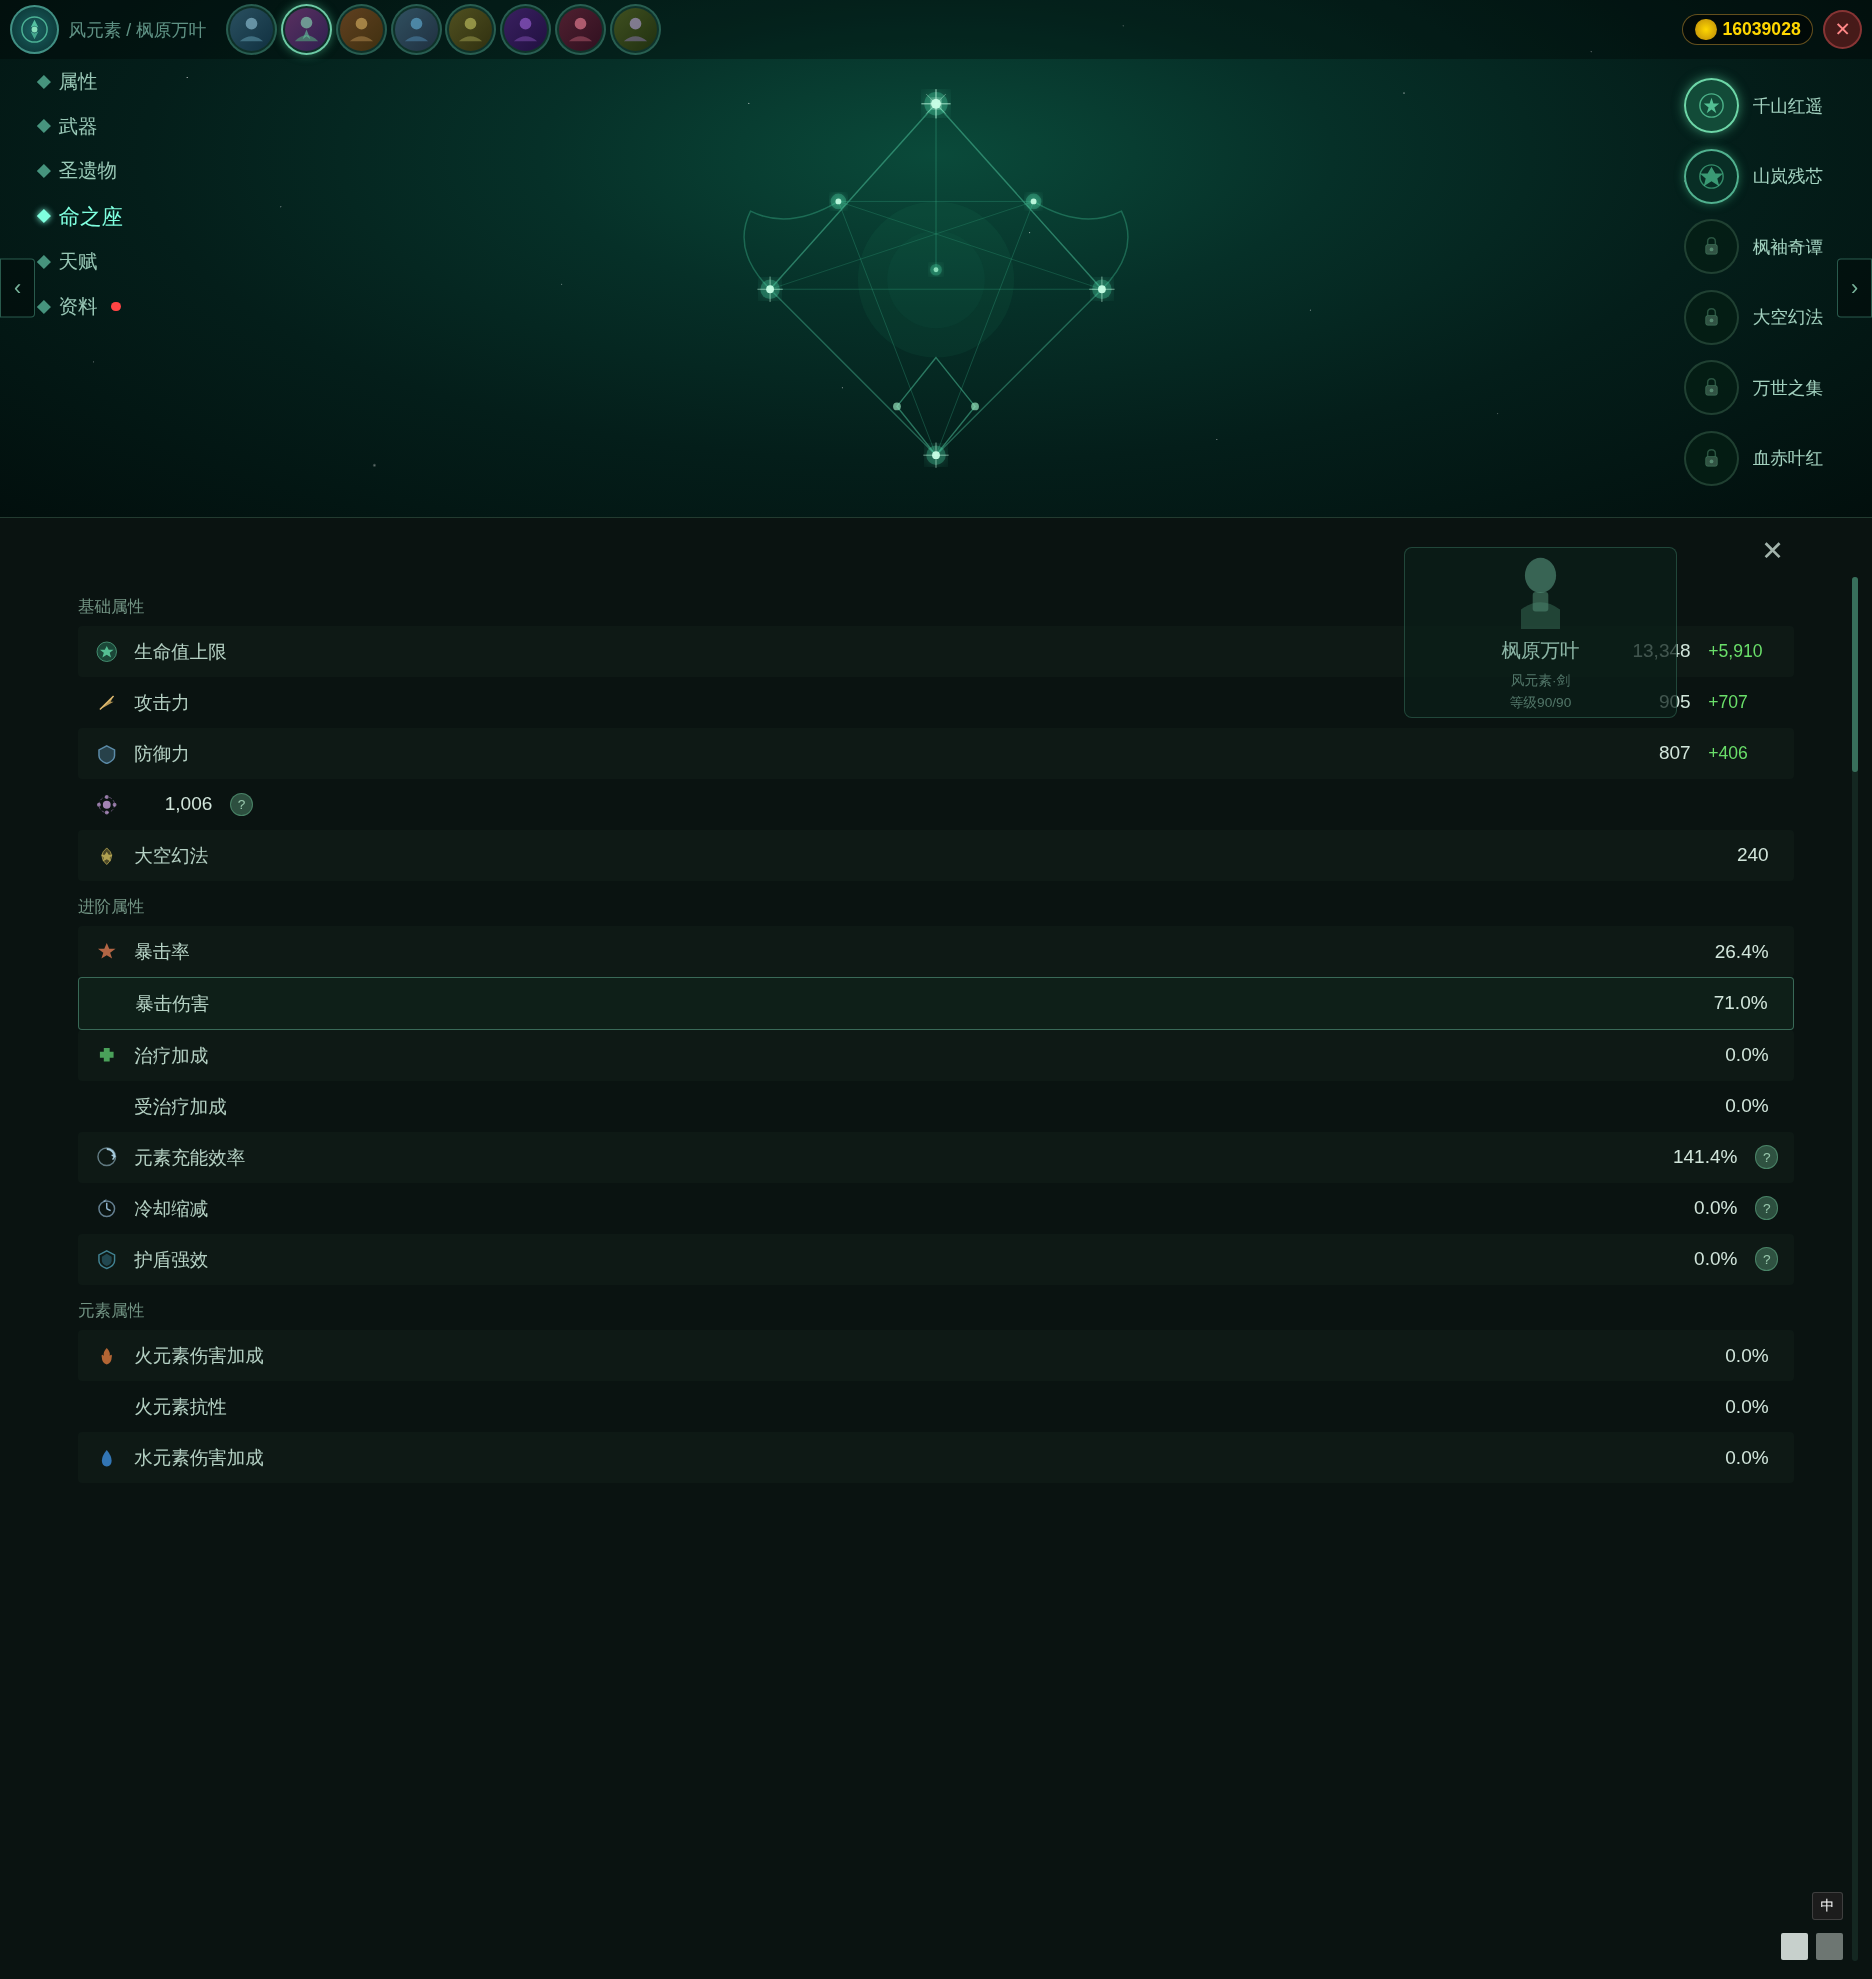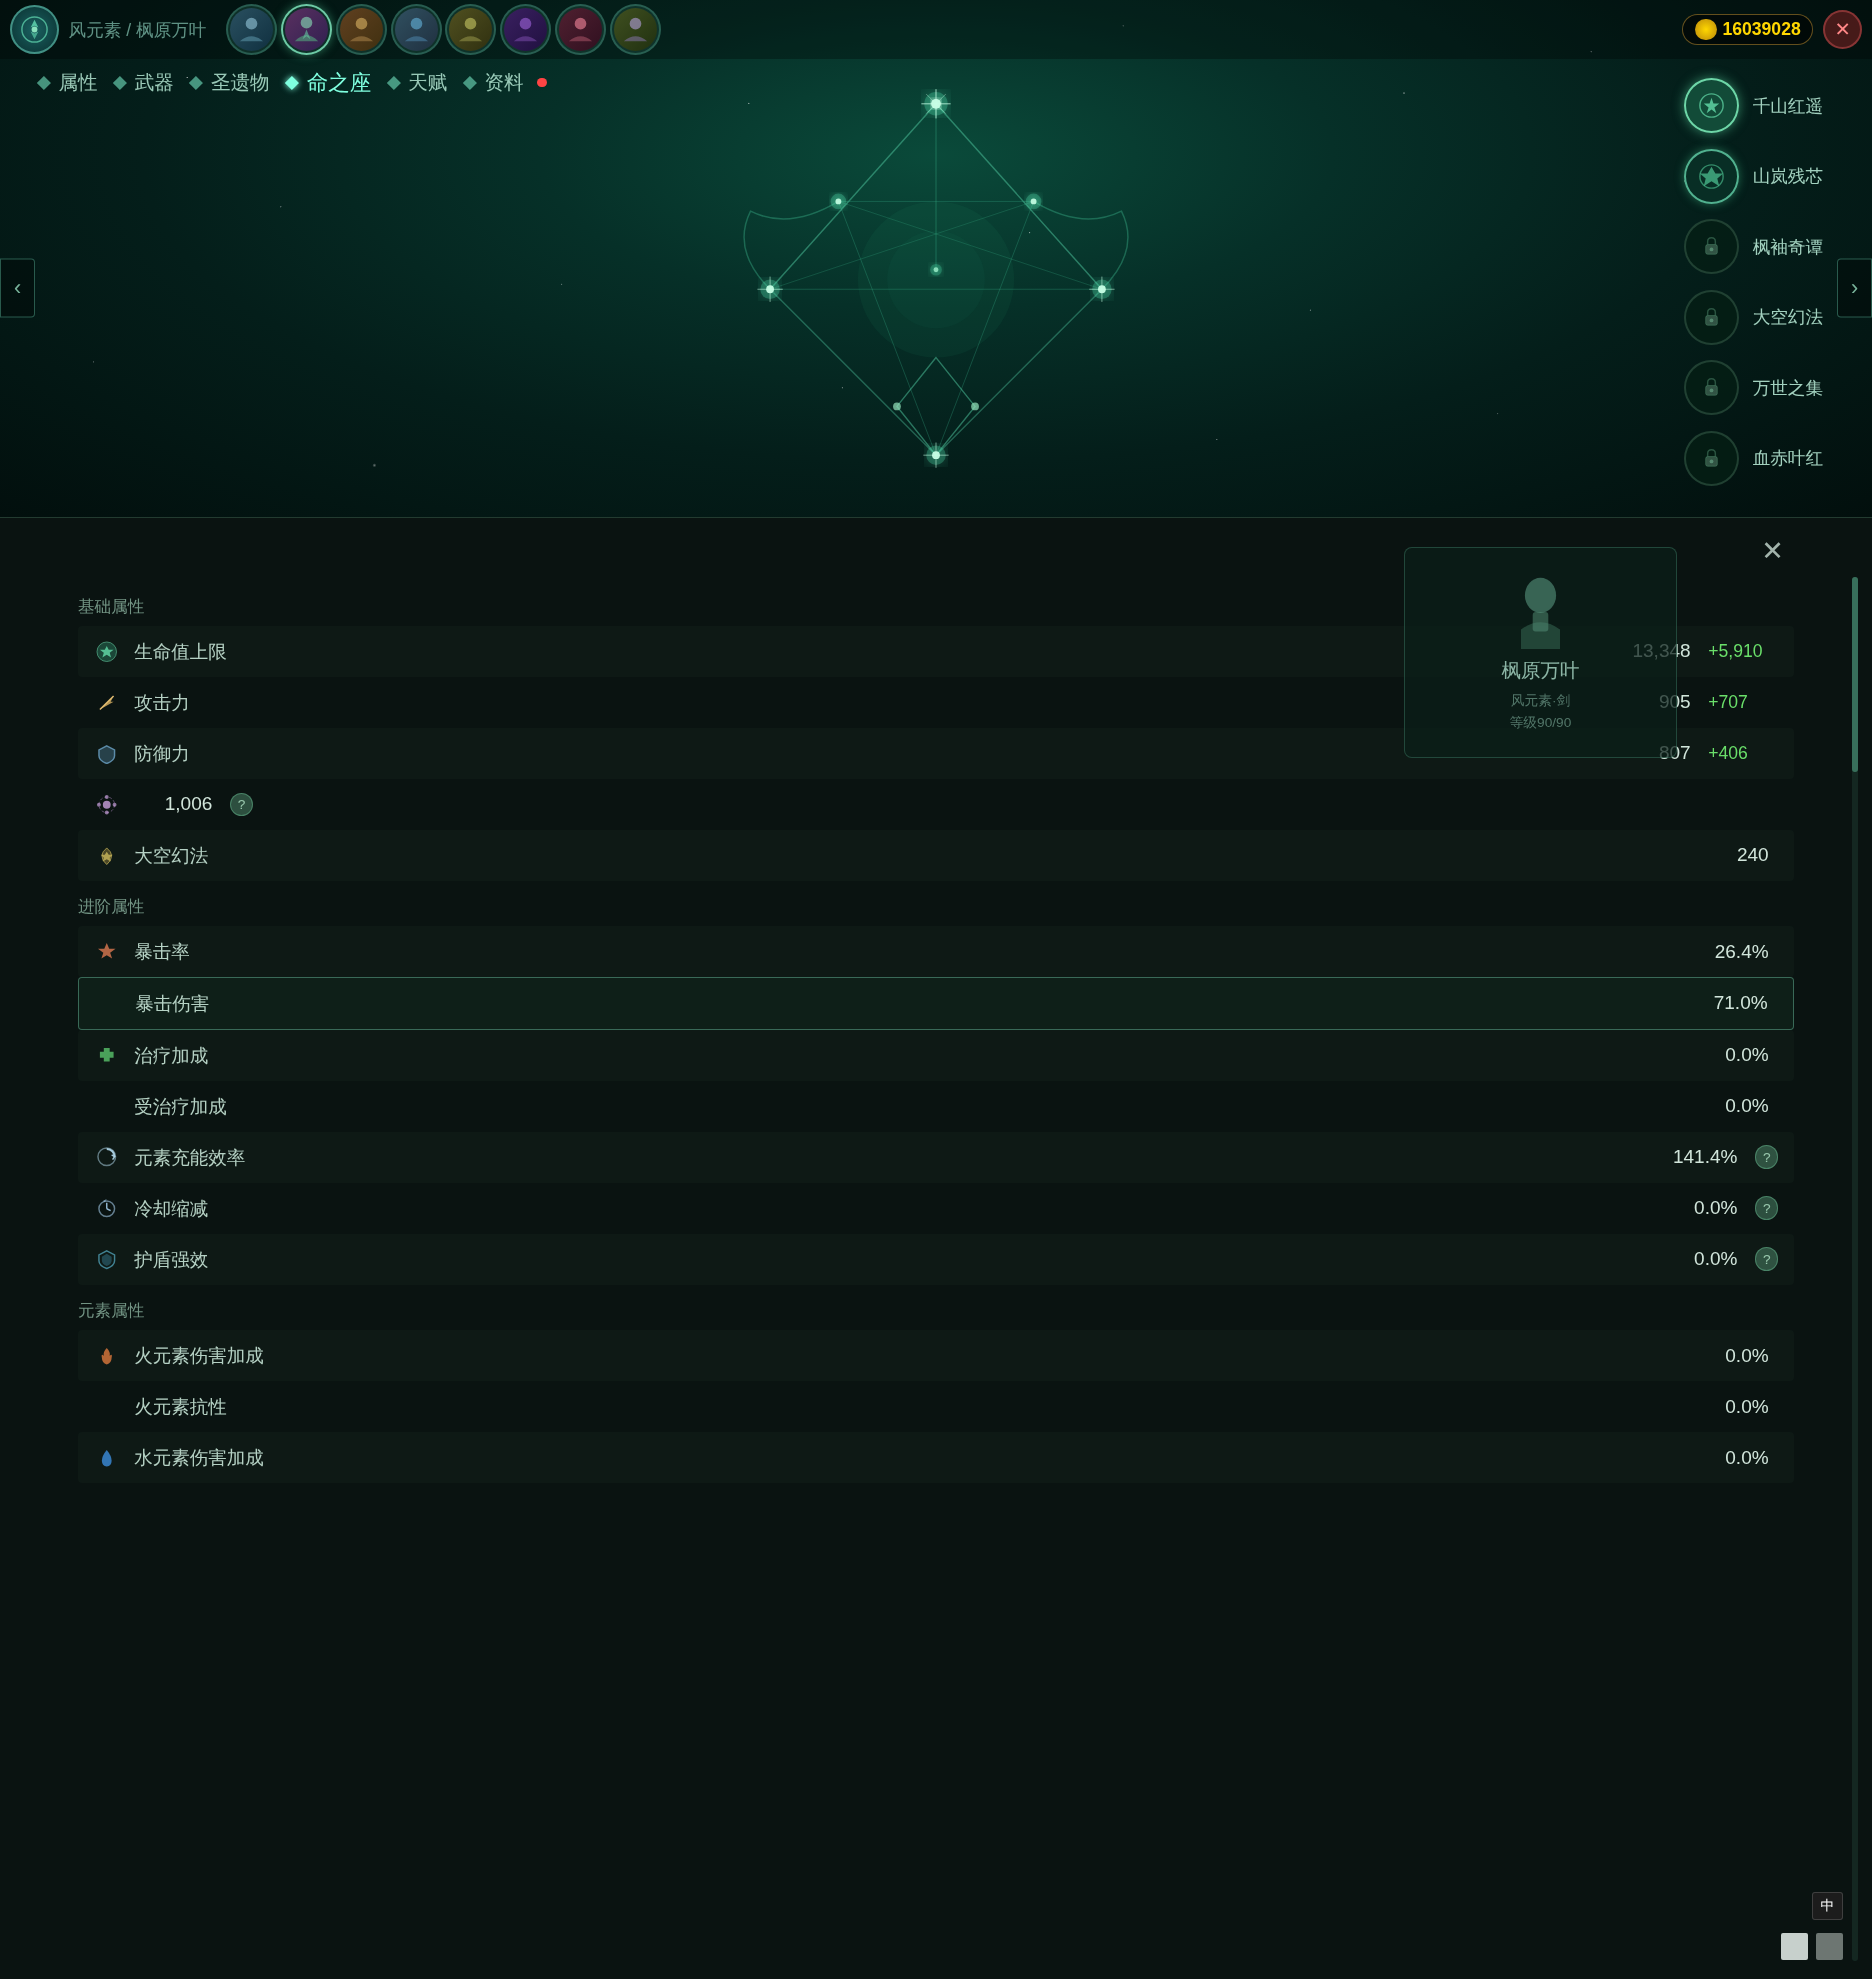--- a/index.html
+++ b/index.html
@@ -172,21 +172,21 @@
       color: #ff8888;
       font-size: 19.5px;
     }
 
     
     #sidebar {
       position: absolute;
       left: 39px;
       top: 68px;
       display: flex;
-      flex-direction: row;
+      flex-direction: column;
       gap: 17.6px;
       z-index: 10;
     }
 
     .sidebar-item {
       display: flex;
       align-items: center;
       gap: 9.8px;
       cursor: pointer;
       color: rgba(180,230,210,0.85);
@@ -426,21 +426,21 @@
 
     
     #char-overlay {
       position: absolute;
       right: 195px;
       top: 29px;
       width: 273px;
       background: rgba(10,30,25,0.85);
       border: 1px solid rgba(80,160,130,0.4);
       border-radius: 7.8px;
-      padding: 23px;
+      padding: 3px;
       text-align: center;
       z-index: 1;
       opacity: 0.85;
     }
 
     #char-overlay .char-name {
       color: rgba(180,230,210,0.9);
       font-size: 19.5px;
       margin-bottom: 5.9px;
     }

